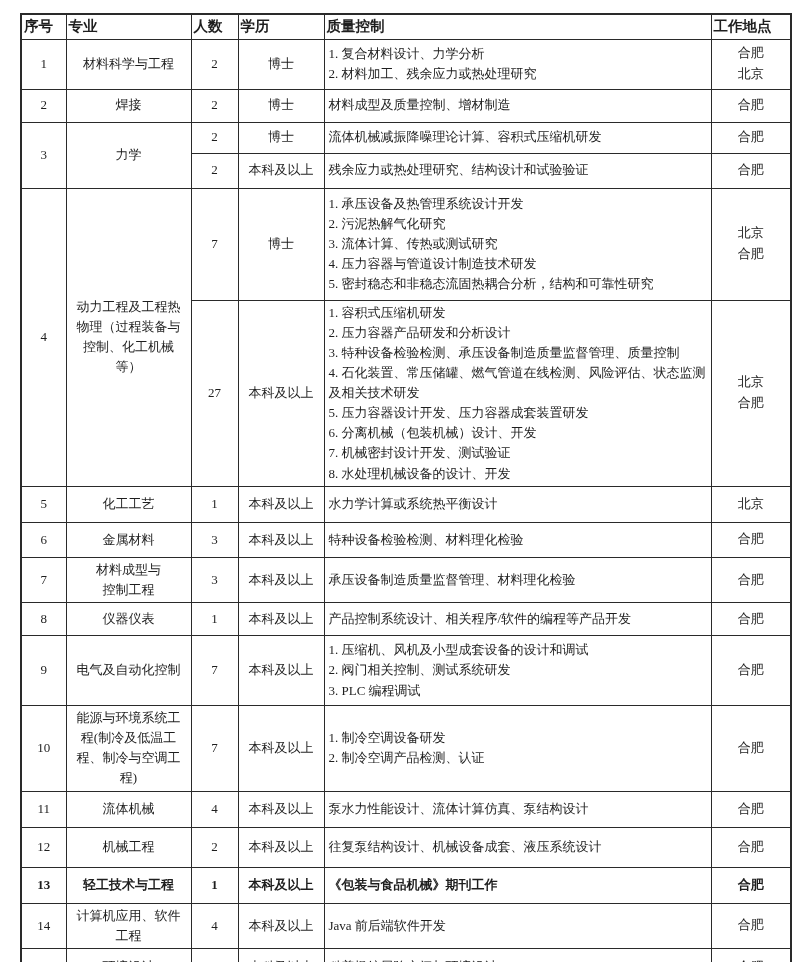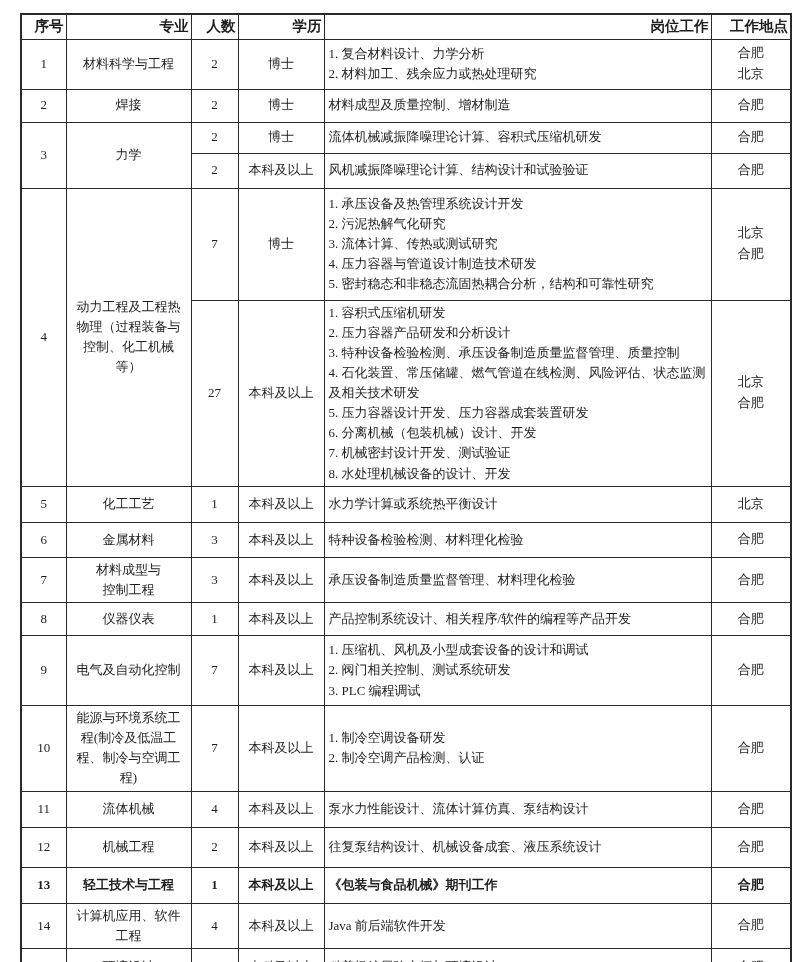--- a/index.html
+++ b/index.html
@@ -29,21 +29,21 @@
     border: 1px solid #2a2a2a;
     color: #1e1e1e;
     vertical-align: middle;
     overflow: hidden;
   }
   table.recruit th {
     font-size: 14.5px;
     font-weight: bold;
     height: 25px;
     padding: 1px 2px;
-    text-align: right;
+    text-align: left;
   }
   table.recruit td {
     font-size: 13px;
     padding: 2px 4px;
     text-align: center;
     line-height: 1.55;
   }
   td.col-major {
     padding: 2px 8px;
     white-space: pre-line;
@@ -69,21 +69,21 @@
         <col style="width:86px">
         <col style="width:387px">
         <col style="width:80px">
       </colgroup>
       <thead>
         <tr>
             <th class="col-no">序号</th>
             <th class="col-major">专业</th>
             <th class="col-count">人数</th>
             <th class="col-degree">学历</th>
-            <th class="col-jobs">岗位工作</th>
+            <th class="col-jobs">质量控制</th>
             <th class="col-location">工作地点</th>
           </tr>
       </thead>
       <tbody>
           <tr style="height: 50px;">
             <td class="col-no">1</td>
             <td class="col-major">材料科学与工程</td>
             <td class="col-count">2</td>
             <td class="col-degree">博士</td>
             <td class="col-jobs">
@@ -116,21 +116,21 @@
               <div class="job-line">流体机械减振降噪理论计算、容积式压缩机研发</div>
             </td>
             <td class="col-location">
               <div class="loc-line">合肥</div>
             </td>
           </tr>
           <tr style="height: 35px;">
             <td class="col-count">2</td>
             <td class="col-degree">本科及以上</td>
             <td class="col-jobs">
-              <div class="job-line">风机减振降噪理论计算、结构设计和试验验证</div>
+              <div class="job-line">残余应力或热处理研究、结构设计和试验验证</div>
             </td>
             <td class="col-location">
               <div class="loc-line">合肥</div>
             </td>
           </tr>
           <tr style="height: 112px;">
             <td class="col-no" rowspan="2">4</td>
             <td class="col-major" rowspan="2">动力工程及工程热物理（过程装备与控制、化工机械等）</td>
             <td class="col-count">7</td>
             <td class="col-degree">博士</td>

